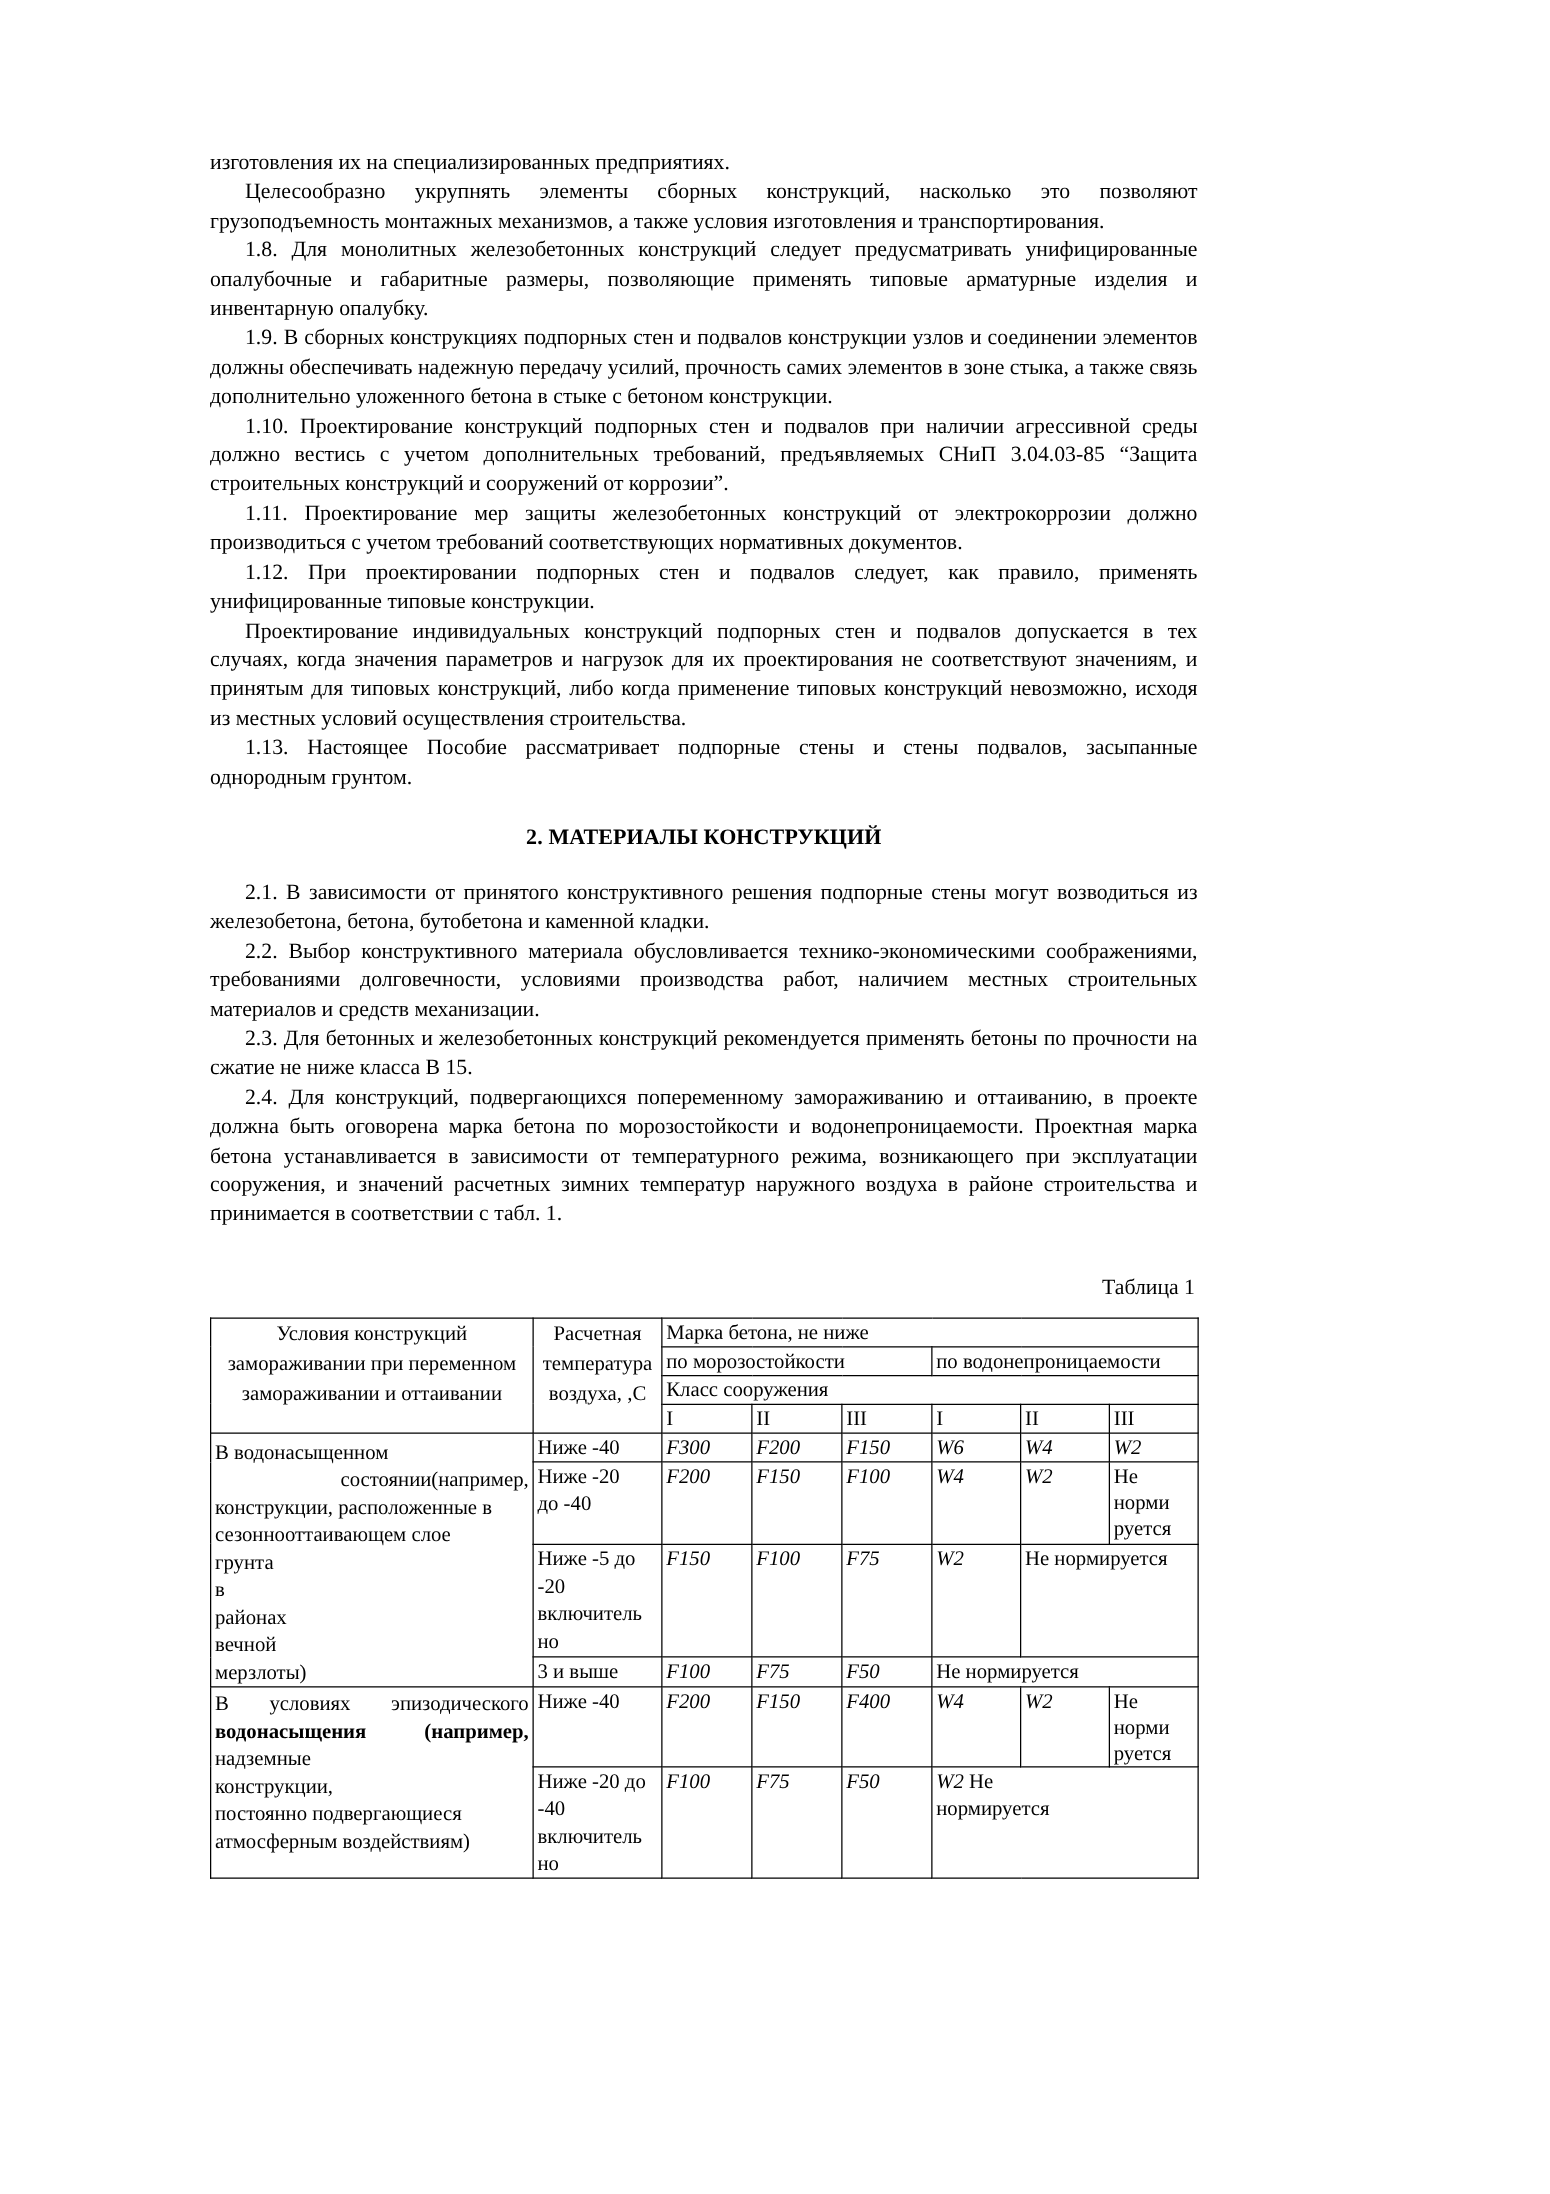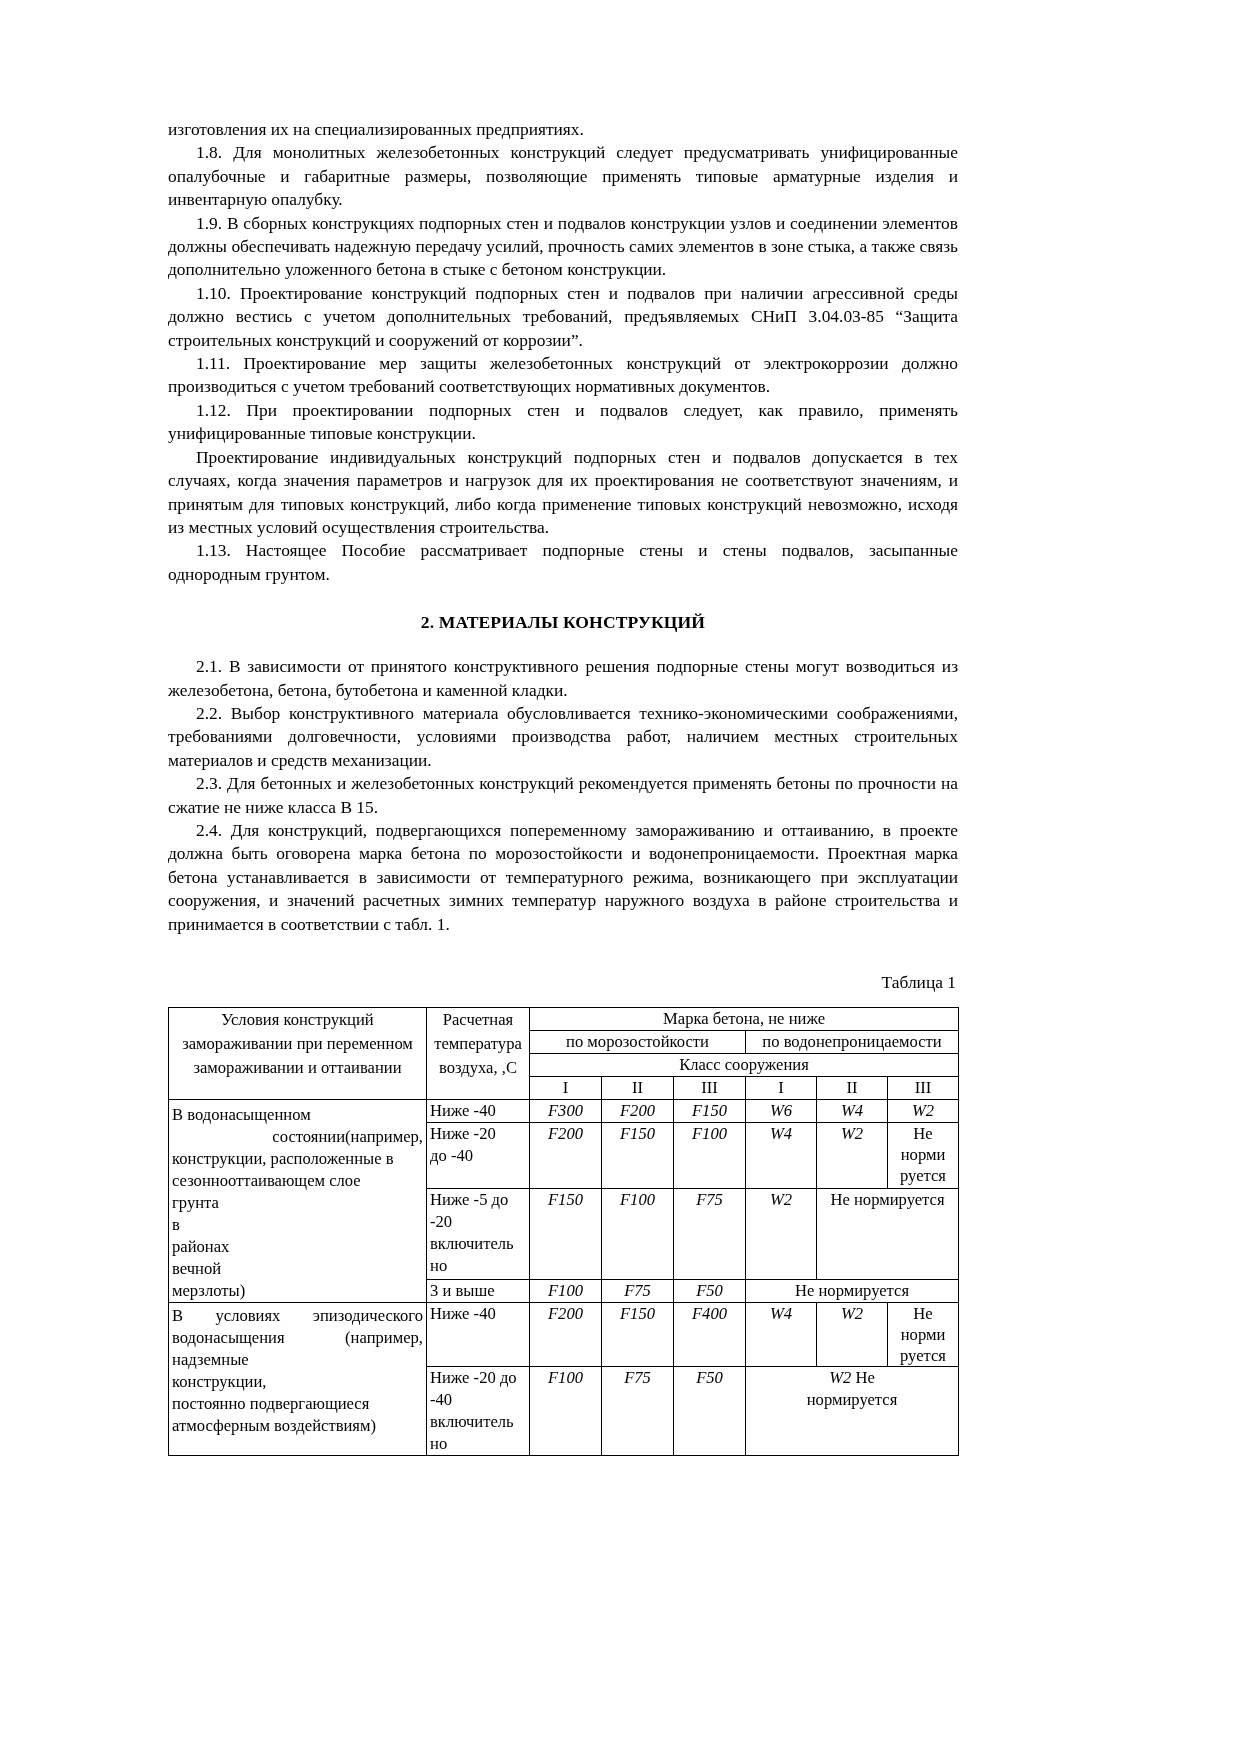--- a/index.html
+++ b/index.html
@@ -55,39 +55,40 @@
     font-size: 16.6px;
     line-height: 22px;
   }
   table.t1 td, table.t1 th {
     border: 1.4px solid #000;
     padding: 0px 3px;
     vertical-align: top;
     font-weight: normal;
     font-size: 16.6px;
   }
-  .ctr { text-align: center; }
+  .ctr { text-align: left; }
   .just { text-align: justify; }
   .left { text-align: left; }
   .ital { font-style: italic; }
   .hdr-cond {
     text-align: center;
     vertical-align: top;
     line-height: 24px;
     padding-top: 2px;
   }
   .roman { font-size: 17px; }
   .val { font-style: italic; font-size: 17px; }
 </style>
 </head>
 <body>
 
 <div class="page">
 
   <p class="body-par">изготовления их на специализированных предприятиях.</p>
+  <p class="body-par indent">Целесообразно укрупнять элементы сборных конструкций, насколько это позволяют грузоподъемность монтажных механизмов, а также условия изготовления и транспортирования.</p>
   <p class="body-par indent">1.8. Для монолитных железобетонных конструкций следует предусматривать унифицированные опалубочные и габаритные размеры, позволяющие применять типовые арматурные изделия и инвентарную опалубку.</p>
   <p class="body-par indent">1.9. В сборных конструкциях подпорных стен и подвалов конструкции узлов и соединении элементов должны обеспечивать надежную передачу усилий, прочность самих элементов в зоне стыка, а также связь дополнительно уложенного бетона в стыке с бетоном конструкции.</p>
   <p class="body-par indent">1.10. Проектирование конструкций подпорных стен и подвалов при наличии агрессивной среды должно вестись с учетом дополнительных требований, предъявляемых СНиП 3.04.03-85 “Защита строительных конструкций и сооружений от коррозии”.</p>
   <p class="body-par indent">1.11. Проектирование мер защиты железобетонных конструкций от электрокоррозии должно производиться с учетом требований соответствующих нормативных документов.</p>
   <p class="body-par indent">1.12. При проектировании подпорных стен и подвалов следует, как правило, применять унифицированные типовые конструкции.</p>
   <p class="body-par indent">Проектирование индивидуальных конструкций подпорных стен и подвалов допускается в тех случаях, когда значения параметров и нагрузок для их проектирования не соответствуют значениям, и принятым для типовых конструкций, либо когда применение типовых конструкций невозможно, исходя из местных условий осуществления строительства.</p>
   <p class="body-par indent">1.13. Настоящее Пособие рассматривает подпорные стены и стены подвалов, засыпанные однородным грунтом.</p>
 
   <h2 class="section-title">2. МАТЕРИАЛЫ КОНСТРУКЦИЙ</h2>
 
@@ -189,21 +190,21 @@
         <td colspan="3" class="ctr">Не нормируется</td>
       </tr>
 
       <tr>
         <td rowspan="2" class="just" style="padding-top:2px;">
           <div style="display:flex;justify-content:space-between;">
             <span>В</span>
               <span>условиях</span>
               <span>эпизодического</span>
           </div>
-          <div style="display:flex;justify-content:space-between;">
+          <div style="display:flex;justify-content:space-between;font-weight:bold;">
             <span>водонасыщения</span>
               <span>(например,</span>
           </div>
           <div style="display:flex;justify-content:flex-end;flex-direction:column;">
             <span>надземные</span>
               <span>конструкции,</span>
           </div>
           <div>постоянно подвергающиеся</div>
           <div>атмосферным воздействиям)</div>
         </td>

